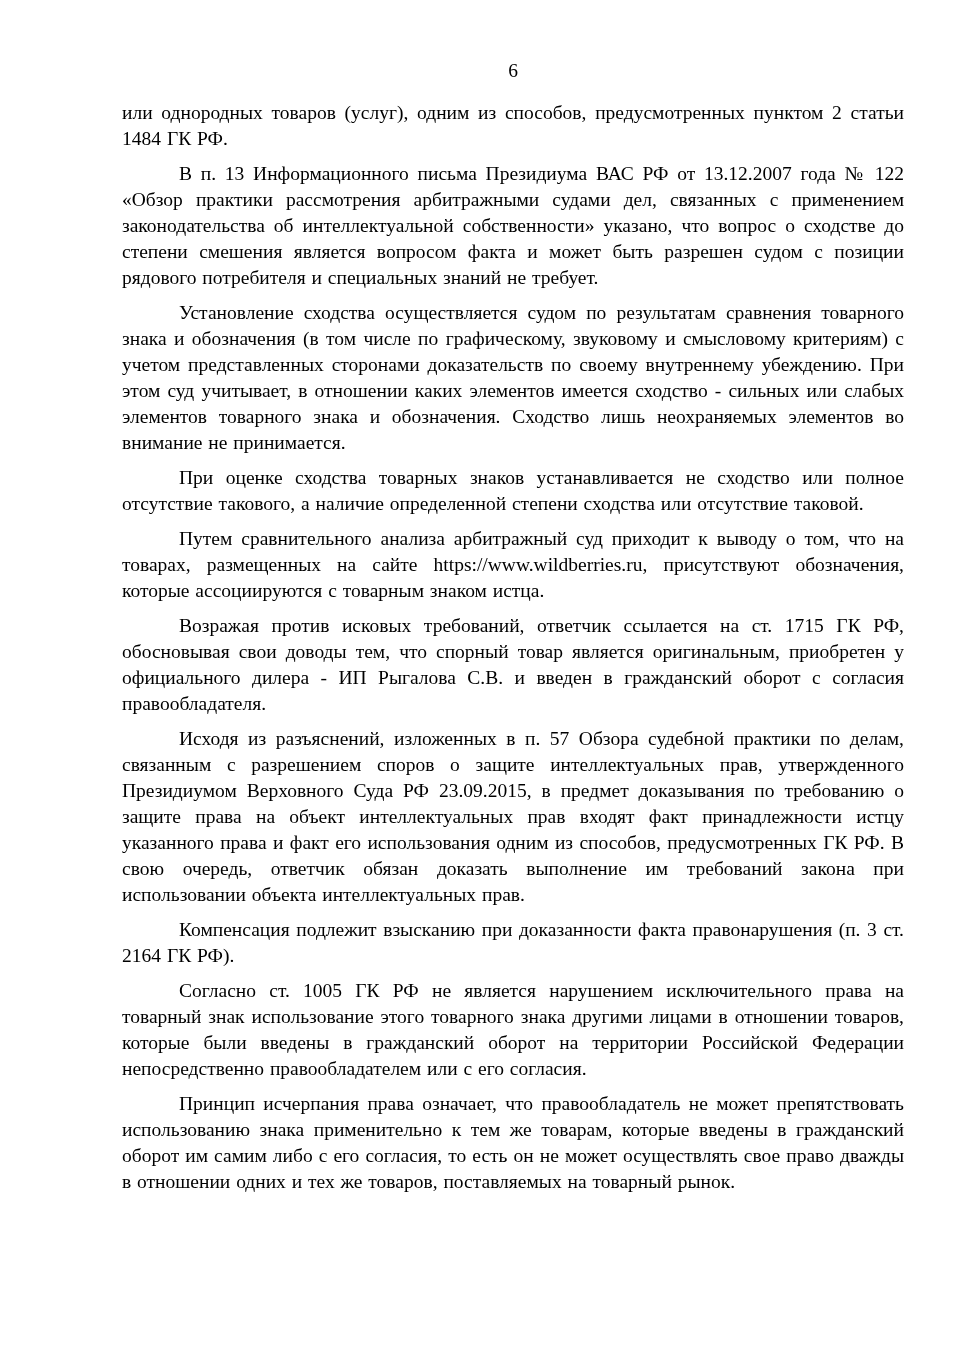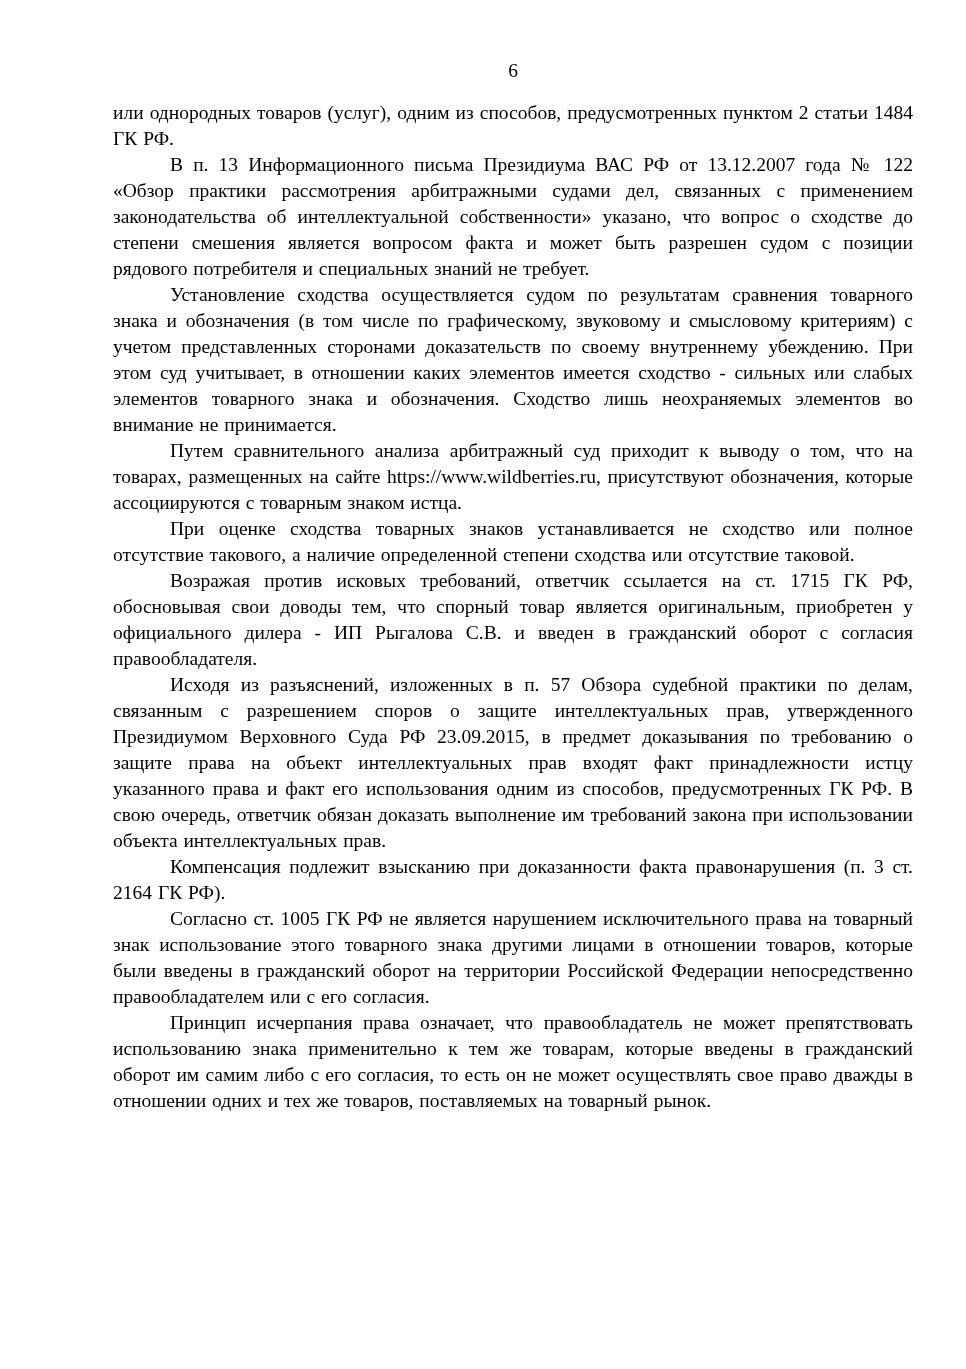--- a/index.html
+++ b/index.html
@@ -25,41 +25,41 @@
   .page-number {
     text-align: center;
     font-size: 19.5px;
     line-height: 26px;
     margin: 0 0 16px 0;
   }
   .doc-body {
     width: 800px;
   }
   .para {
-    margin: 0;
+    margin: 9px;
     font-size: 19.5px;
     line-height: 26px;
     text-align: justify;
     text-indent: 57px;
     word-spacing: 1px;
   }
   .para.no-indent {
     text-indent: 0;
   }
 </style>
 </head>
 <body>
 
 <div class="page">
   <div class="page-number">6</div>
   <div class="doc-body">
       <p class="para no-indent">или однородных товаров (услуг), одним из способов, предусмотренных пунктом 2 статьи 1484 ГК РФ.</p>
       <p class="para">В п. 13 Информационного письма Президиума ВАС РФ от 13.12.2007 года № 122 «Обзор практики рассмотрения арбитражными судами дел, связанных с применением законодательства об интеллектуальной собственности» указано, что вопрос о сходстве до степени смешения является вопросом факта и может быть разрешен судом с позиции рядового потребителя и специальных знаний не требует.</p>
       <p class="para">Установление сходства осуществляется судом по результатам сравнения товарного знака и обозначения (в том числе по графическому, звуковому и смысловому критериям) с учетом представленных сторонами доказательств по своему внутреннему убеждению. При этом суд учитывает, в отношении каких элементов имеется сходство - сильных или слабых элементов товарного знака и обозначения. Сходство лишь неохраняемых элементов во внимание не принимается.</p>
+      <p class="para">При оценке сходства товарных знаков устанавливается не сходство или полное отсутствие такового, а наличие определенной степени сходства или отсутствие таковой.</p>
       <p class="para">Путем сравнительного анализа арбитражный суд приходит к выводу о том, что на товарах, размещенных на сайте https://www.wildberries.ru, присутствуют обозначения, которые ассоциируются с товарным знаком истца.</p>
-      <p class="para">При оценке сходства товарных знаков устанавливается не сходство или полное отсутствие такового, а наличие определенной степени сходства или отсутствие таковой.</p>
       <p class="para">Возражая против исковых требований, ответчик ссылается на ст. 1715 ГК РФ, обосновывая свои доводы тем, что спорный товар является оригинальным, приобретен у официального дилера - ИП Рыгалова С.В. и введен в гражданский оборот с согласия правообладателя.</p>
       <p class="para">Исходя из разъяснений, изложенных в п. 57 Обзора судебной практики по делам, связанным с разрешением споров о защите интеллектуальных прав, утвержденного Президиумом Верховного Суда РФ 23.09.2015, в предмет доказывания по требованию о защите права на объект интеллектуальных прав входят факт принадлежности истцу указанного права и факт его использования одним из способов, предусмотренных ГК РФ. В свою очередь, ответчик обязан доказать выполнение им требований закона при использовании объекта интеллектуальных прав.</p>
       <p class="para">Компенсация подлежит взысканию при доказанности факта правонарушения (п. 3 ст. 2164 ГК РФ).</p>
       <p class="para">Согласно ст. 1005 ГК РФ не является нарушением исключительного права на товарный знак использование этого товарного знака другими лицами в отношении товаров, которые были введены в гражданский оборот на территории Российской Федерации непосредственно правообладателем или с его согласия.</p>
       <p class="para">Принцип исчерпания права означает, что правообладатель не может препятствовать использованию знака применительно к тем же товарам, которые введены в гражданский оборот им самим либо с его согласия, то есть он не может осуществлять свое право дважды в отношении одних и тех же товаров, поставляемых на товарный рынок.</p>
     </div>
 </div>
 
 </body></html>

